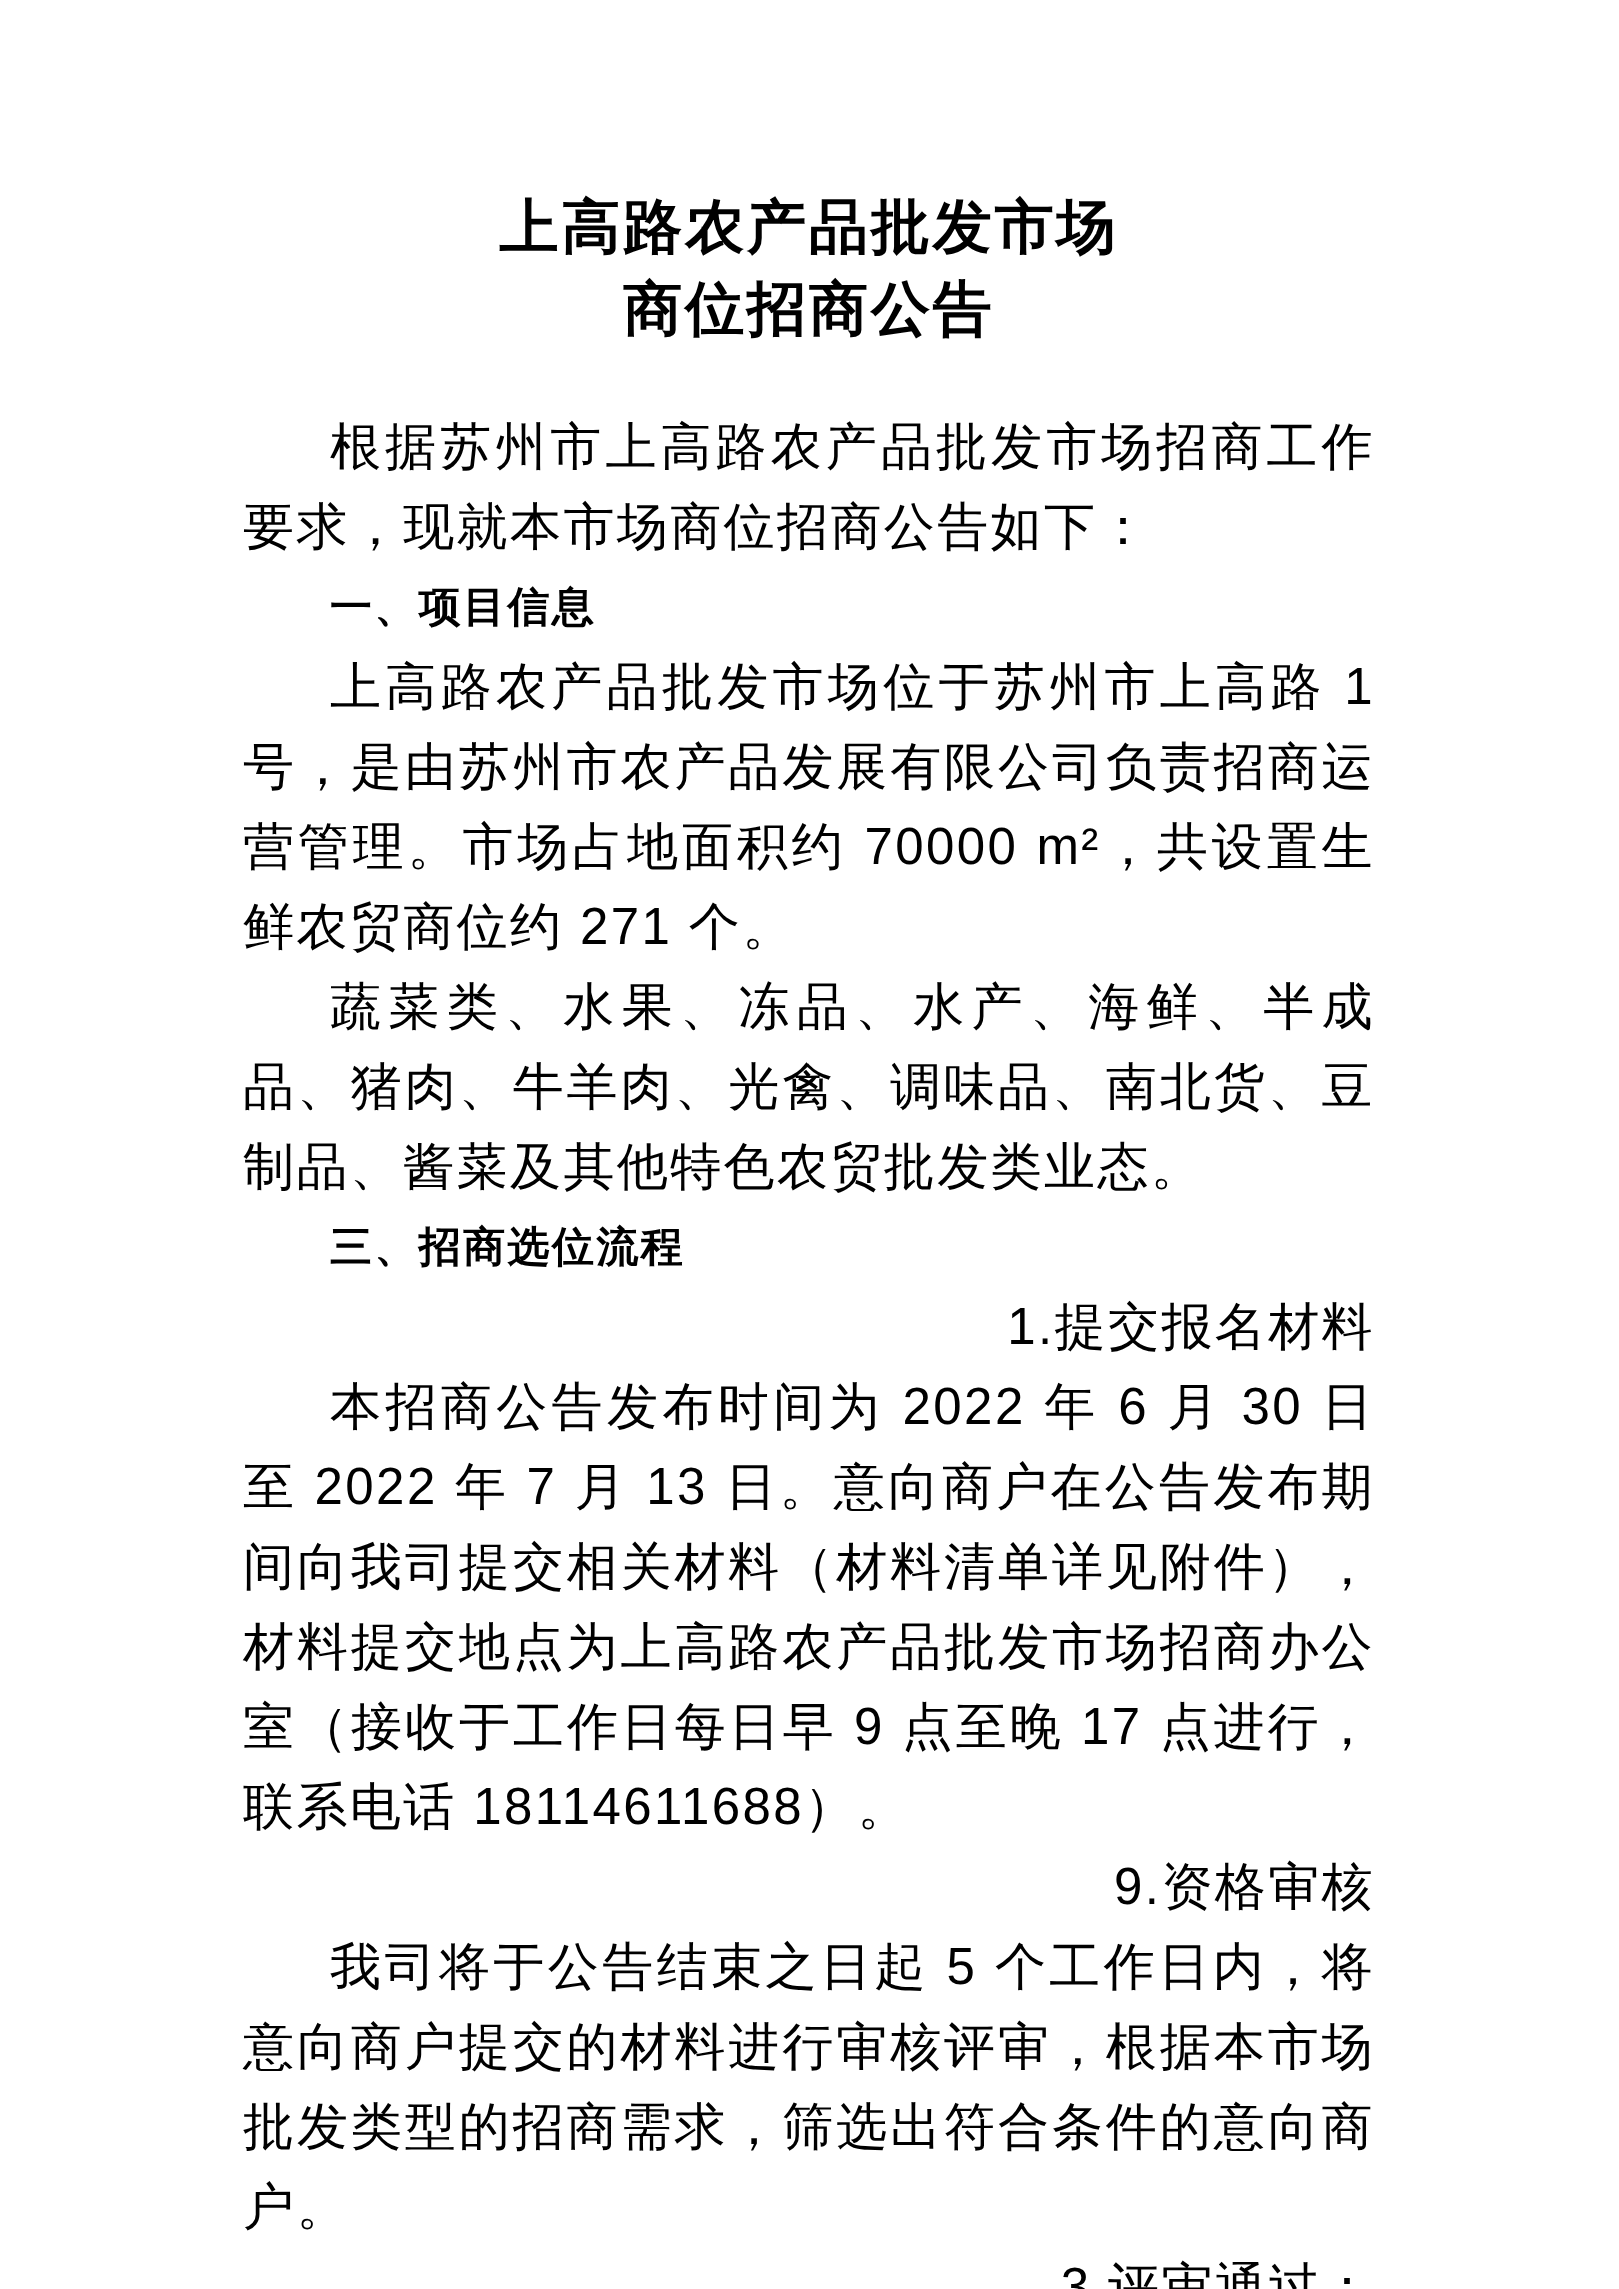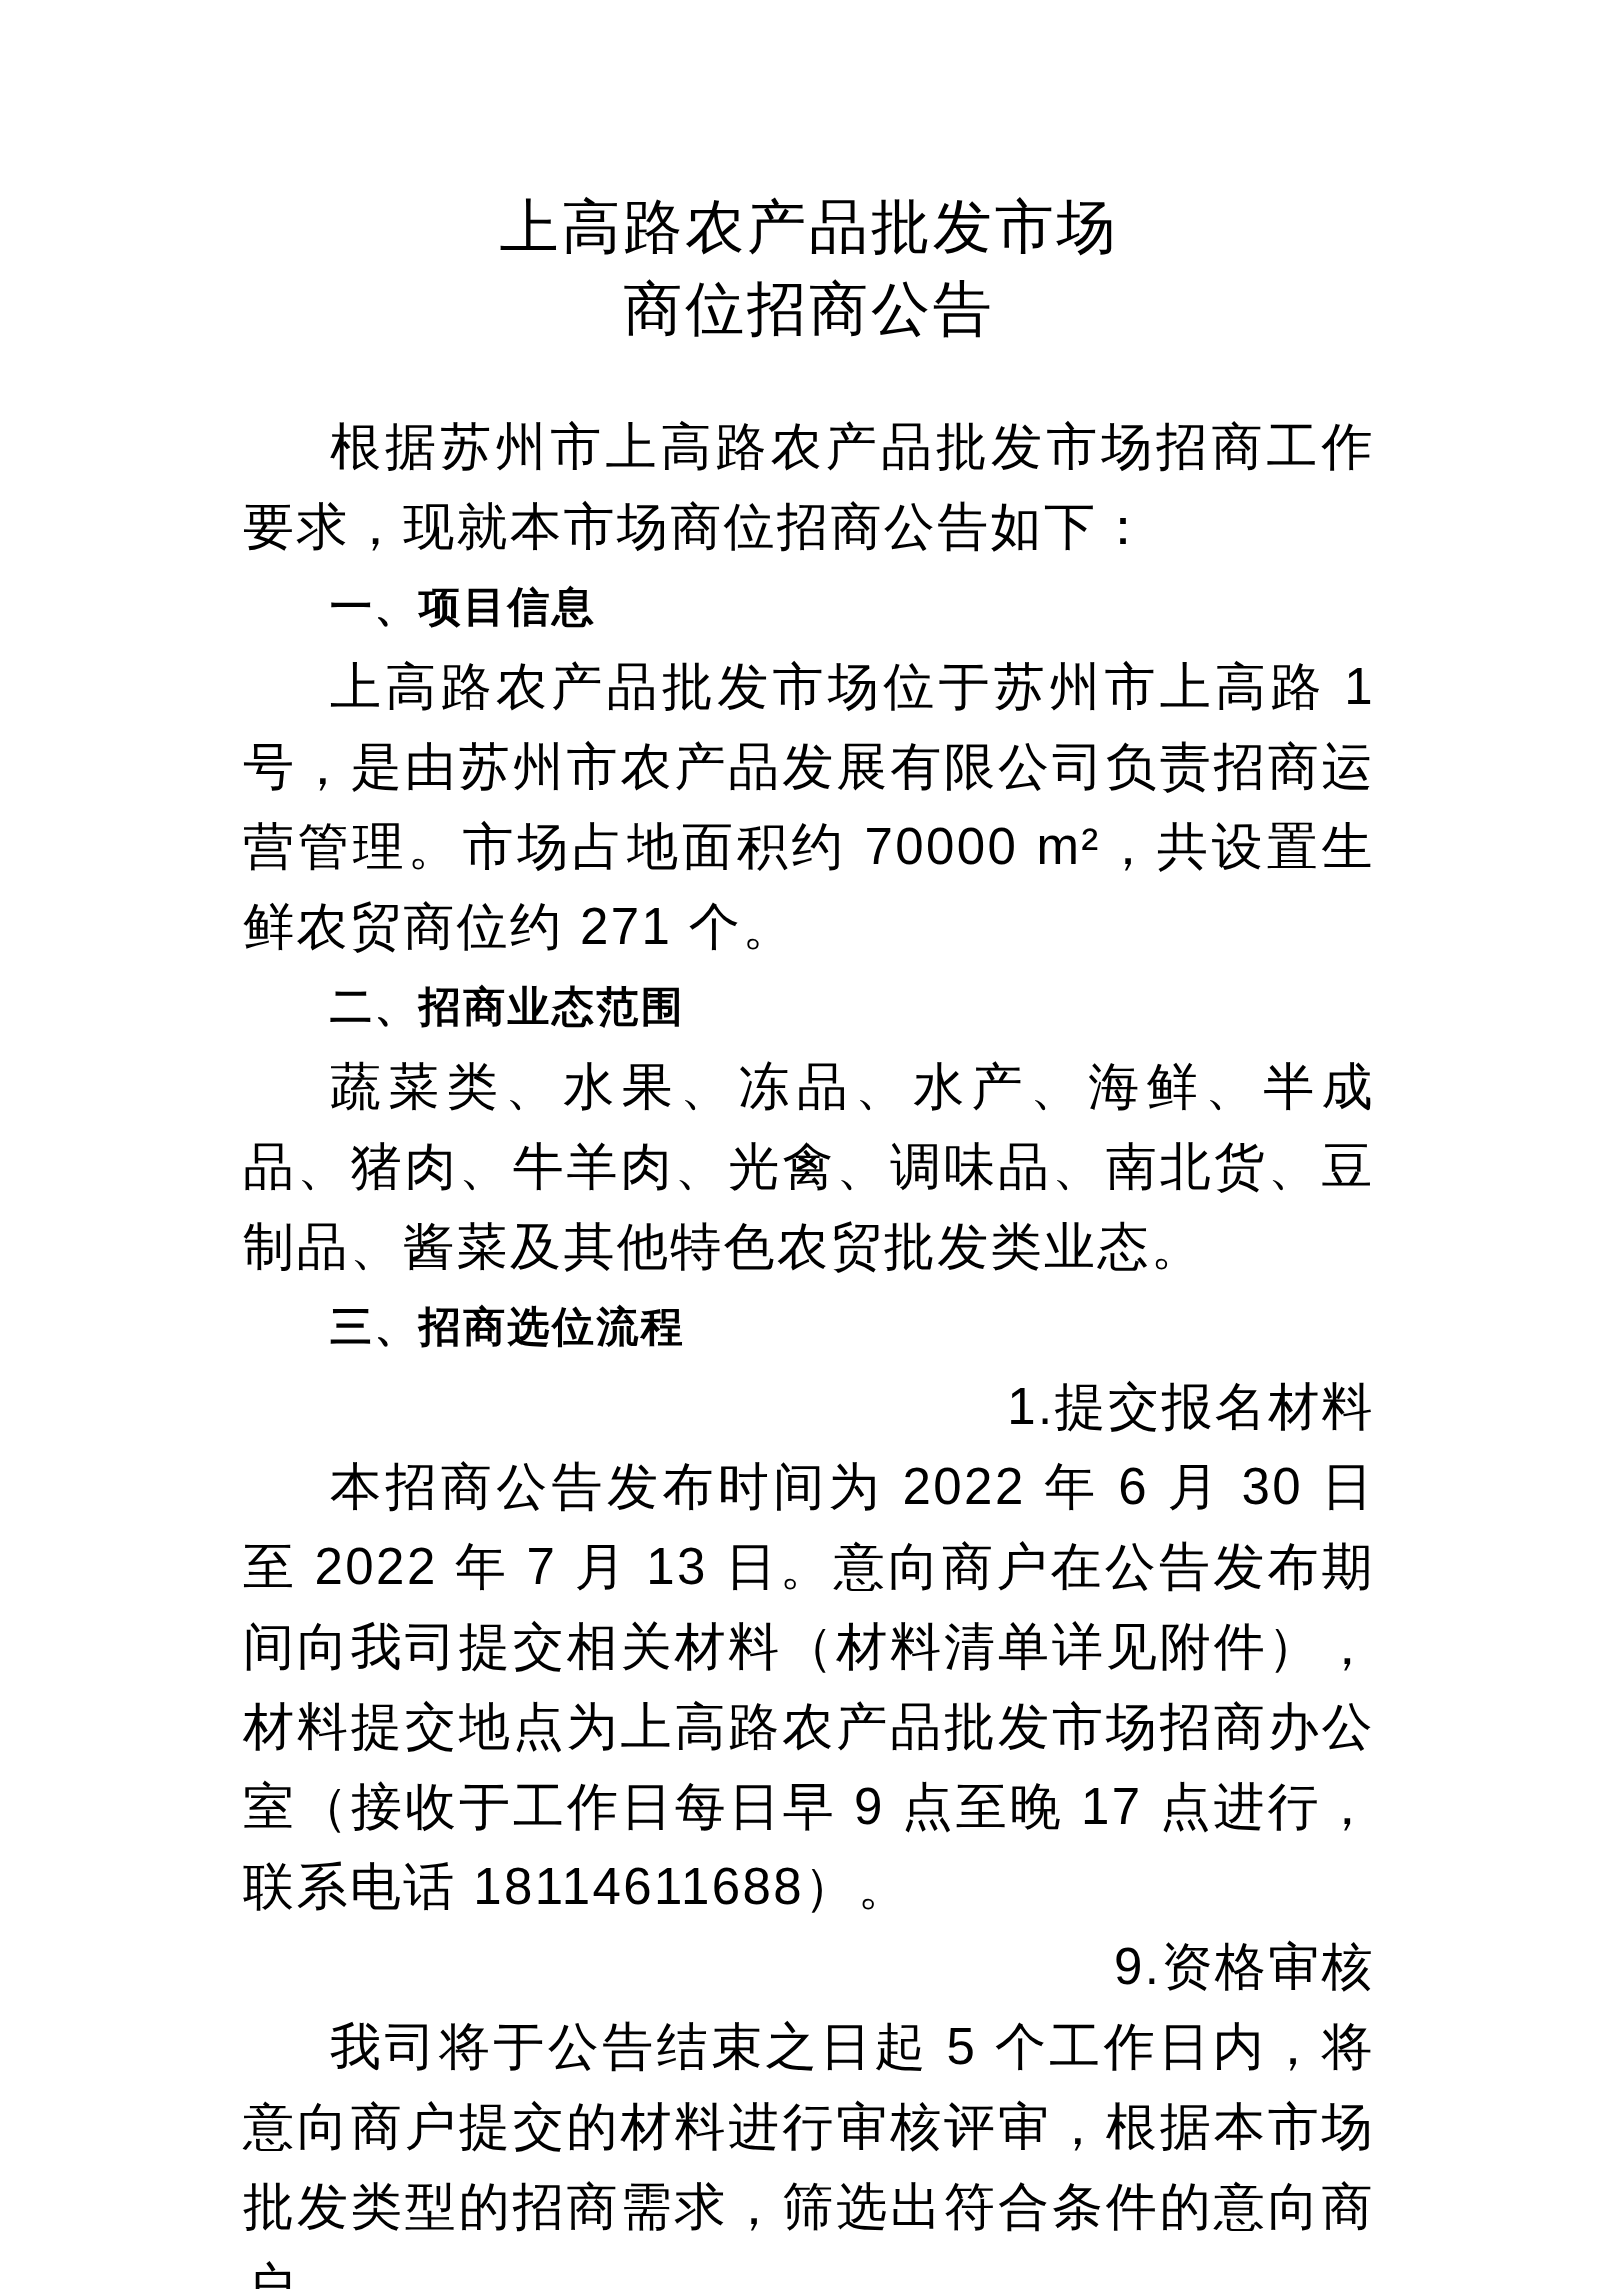--- a/index.html
+++ b/index.html
@@ -16,21 +16,21 @@
     color: #000000;
     font-family: "Liberation Sans", "DejaVu Sans", sans-serif;
     overflow: hidden;
     box-sizing: border-box;
     padding: 186px 244px 0 243px;
   }
   .doc-title {
     text-align: center;
     font-size: 59px;
     line-height: 82px;
-    font-weight: 400;
+    font-weight: 700;
     letter-spacing: 2.9px;
     margin: 0 0 57px 0;
   }
   .doc-title .t-line {
     display: block;
   }
   .para {
     margin: 0;
     font-size: 51px;
     line-height: 80px;
@@ -54,21 +54,20 @@
 <div class="page">
 
   <h1 class="doc-title">
     <span class="t-line">上高路农产品批发市场</span>
     <span class="t-line">商位招商公告</span>
   </h1>
 
   <p class="para">根据苏州市上高路农产品批发市场招商工作要求，现就本市场商位招商公告如下：</p>
   <p class="para heading">一、项目信息</p>
   <p class="para">上高路农产品批发市场位于苏州市上高路 1 号，是由苏州市农产品发展有限公司负责招商运营管理。市场占地面积约 70000 m²，共设置生鲜农贸商位约 271 个。</p>
-  <p class="para heading">二、招商业态范围</p>
   <p class="para">蔬菜类、水果、冻品、水产、海鲜、半成品、猪肉、牛羊肉、光禽、调味品、南北货、豆制品、酱菜及其他特色农贸批发类业态。</p>
   <p class="para heading">三、招商选位流程</p>
   <p class="para subitem">1.提交报名材料</p>
   <p class="para">本招商公告发布时间为 2022 年 6 月 30 日至 2022 年 7 月 13 日。意向商户在公告发布期间向我司提交相关材料（材料清单详见附件），材料提交地点为上高路农产品批发市场招商办公室（接收于工作日每日早 9 点至晚 17 点进行，联系电话 18114611688）。</p>
   <p class="para subitem">9.资格审核</p>
   <p class="para">我司将于公告结束之日起 5 个工作日内，将意向商户提交的材料进行审核评审，根据本市场批发类型的招商需求，筛选出符合条件的意向商户。</p>
   <p class="para subitem">3.评审通过：</p>
 
 </div>
 

